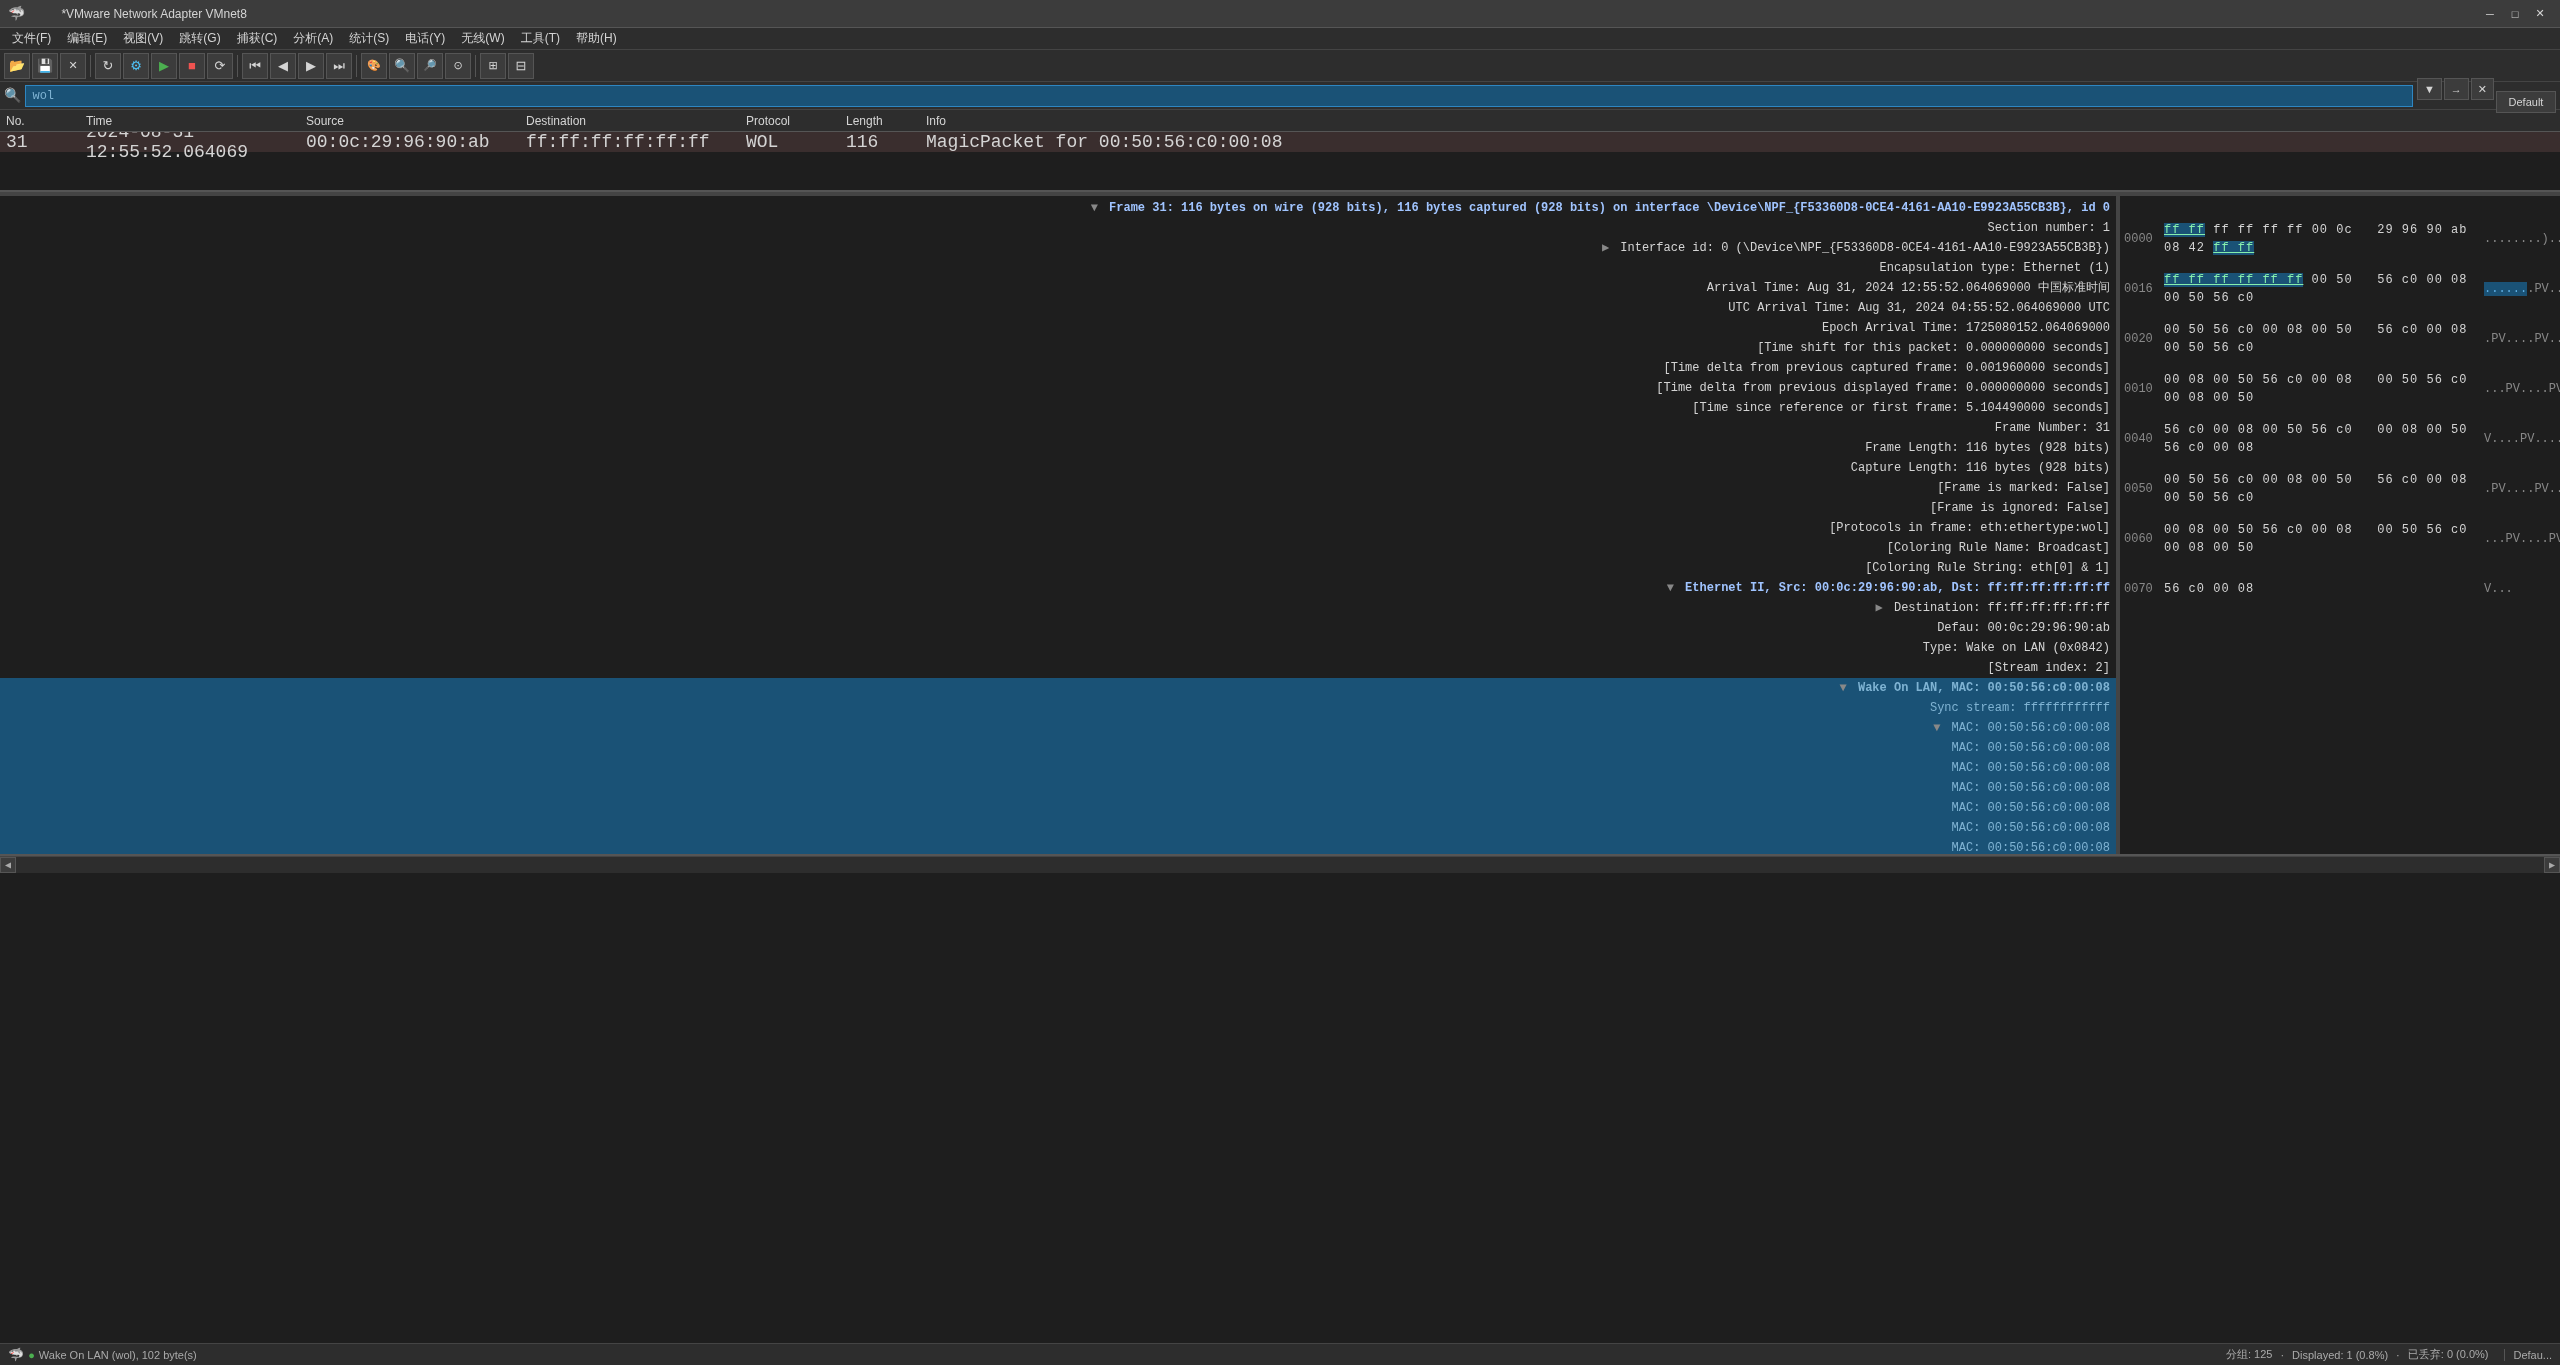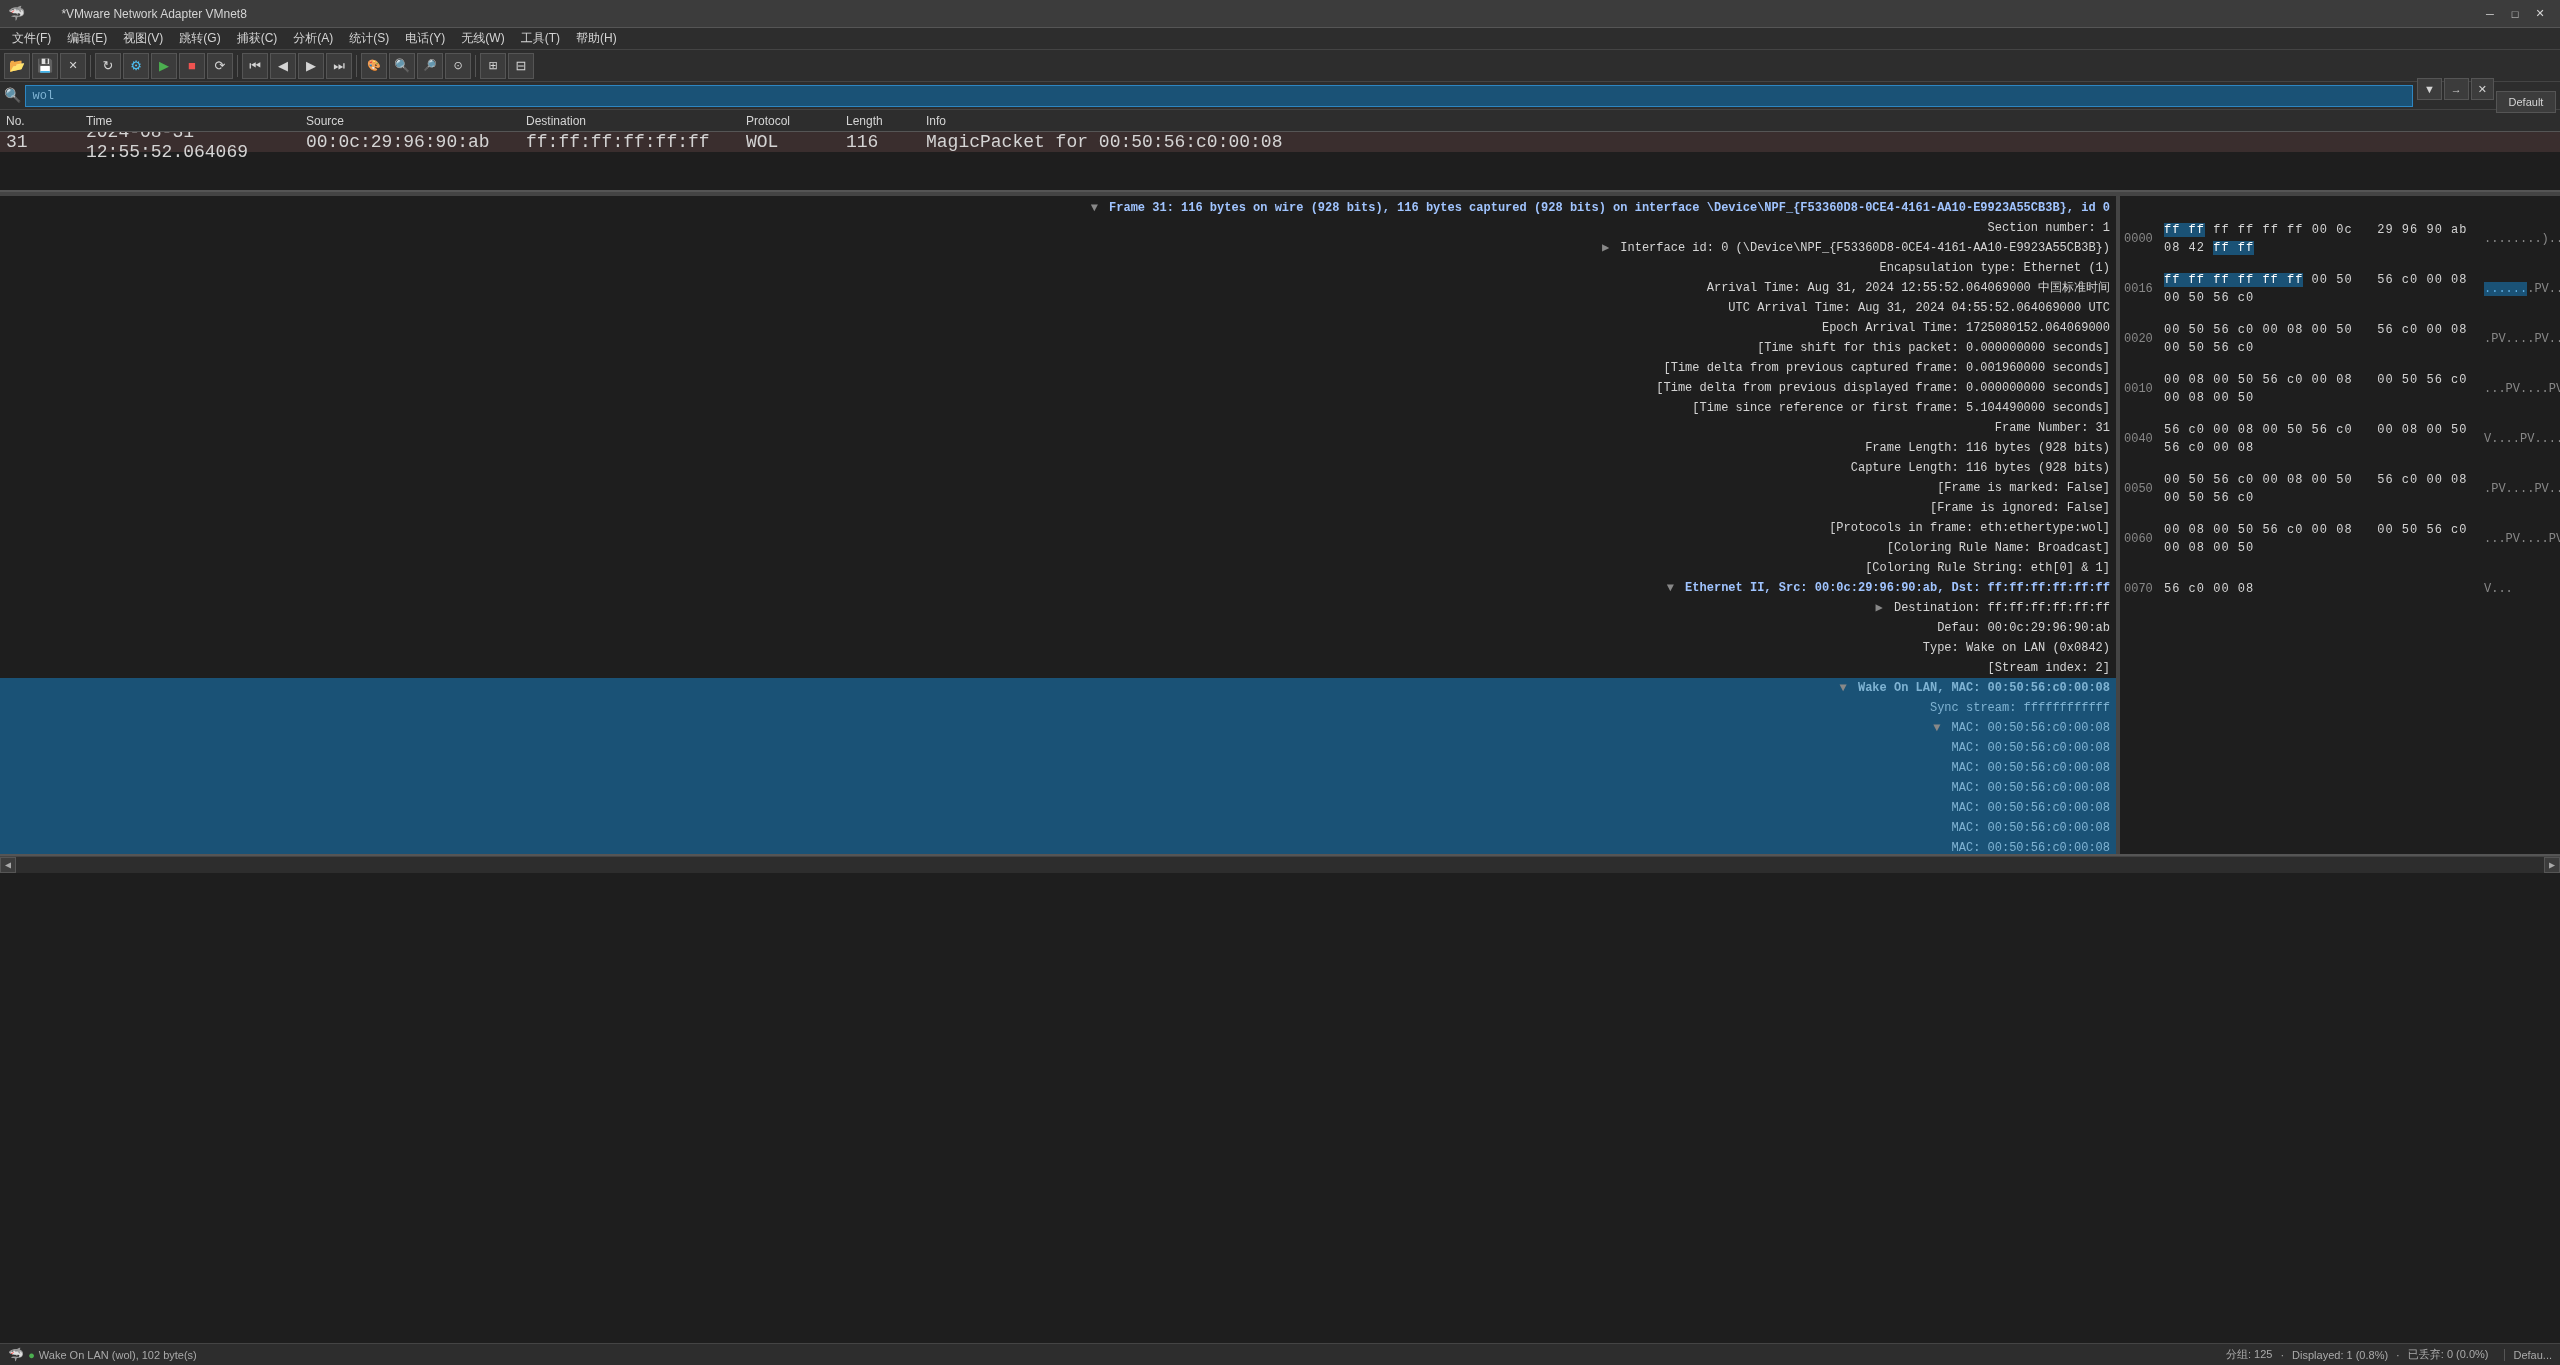--- a/index.html
+++ b/index.html
@@ -226,21 +226,21 @@
     .hex-offset {
       color: #888;
       width: 40px;
       min-width: 40px;
     }
     .hex-bytes {
       flex: 1;
       color: #d4d4d4;
       letter-spacing: 1px;
     }
-    .hex-bytes span.hl { background: #1a5276; color: #ffffff; }
+    .hex-bytes span.hl { background: #1a5276; color: #86efac; text-decoration: underline; }
     .hex-ascii {
       width: 80px;
       color: #888;
       padding-left: 8px;
     }
     .hex-ascii span.hl { background: #1a5276; color: #5dade2; }
 
     
     #bottom-scroll {
       height: 16px;

